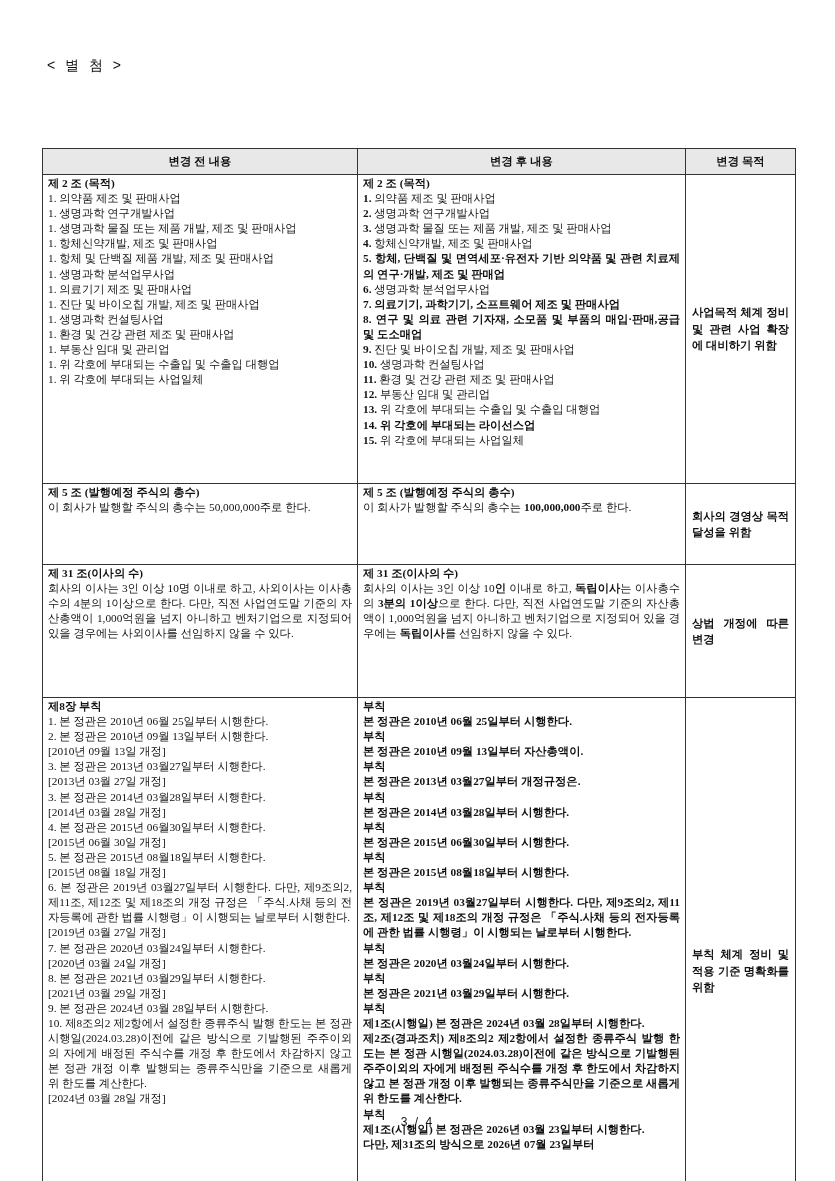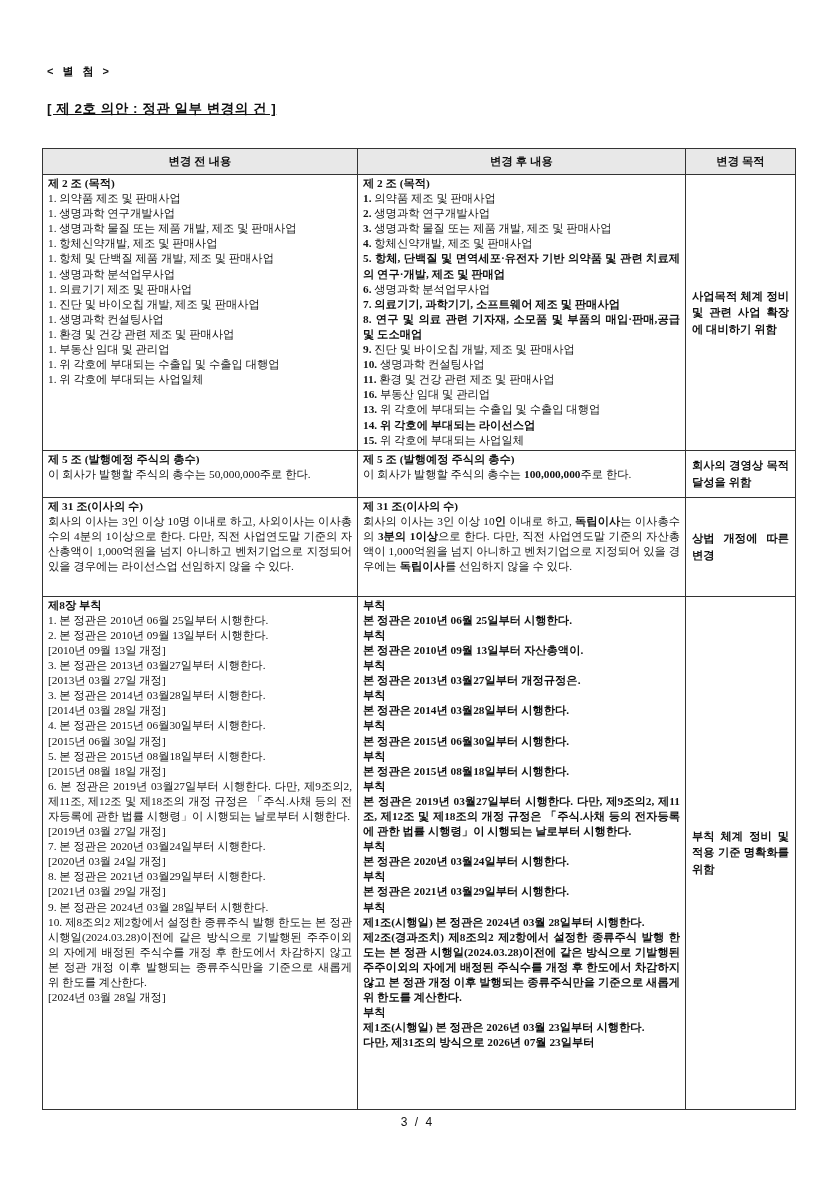--- a/index.html
+++ b/index.html
@@ -1,61 +1,60 @@
 <!DOCTYPE html>
 <html style="--header-bg: #e8e8e8; --border: #333333; --text: #111111;"><head>
 <meta charset="utf-8">
 <style>
   html, body { margin: 0; padding: 0; background: #ffffff; }
   .page {
     position: relative; width: 835px; height: 1181px; background: #fff; overflow: hidden;
     font-family: "Liberation Sans", "DejaVu Sans", sans-serif; color: var(--text, #111);
   }
   .attachment {
-    position: absolute; left: 47px; top: 64px;
-    font-size: 11px; font-weight: bold; letter-spacing: 3px;
+    position: absolute; left: 47px; top: 57px;
+    font-size: 14px; font-weight: normal; letter-spacing: 3px;
   }
   .doc-title {
     position: absolute; left: 47px; top: 100px;
     font-size: 13.5px; font-weight: bold; text-decoration: underline; letter-spacing: 0.5px;
   }
   table.change-table {
     position: absolute; left: 42px; top: 148px; width: 753px;
     border-collapse: collapse; table-layout: fixed; font-size: 11.3px;
   }
   .change-table th, .change-table td { border: 1px solid var(--border, #333); }
   .change-table th {
     background: var(--header-bg, #e8e8e8); font-weight: bold;
     padding: 5px 2px; font-size: 11.3px; text-align: center;
   }
   .change-table td { vertical-align: top; padding: 1px 5px 2px 5px; }
   .col-before { width: 315px; }
   .col-after  { width: 328px; }
   .col-purpose{ width: 110px; }
   .line { line-height: 15.1px; text-align: justify; }
   .b { font-weight: bold; }
-  td.cell-purpose { vertical-align: middle; padding: 2px 6px; }
+  td.cell-purpose { vertical-align: middle; padding: 19px 6px; }
   td.cell-purpose .line { font-weight: bold; line-height: 16.5px; }
   tr.row-0 td { height: 270px; }
   tr.row-1 td { height: 42px; }
   tr.row-2 td { height: 94px; }
   tr.row-3 td { height: 508px; }
   tr.row-3 .cellwrap { max-height: 506px; overflow: hidden; }
   .cellwrap { overflow: hidden; font-family: Liberation Serif, serif; }
   .footer {
     position: absolute; left: 0; top: 1115px; width: 100%;
     text-align: center; font-size: 12px; letter-spacing: 2px;
   }
 </style>
 </head>
 <body>
 
 <div class="page">
   <div class="attachment">&lt; 별 첨 &gt;</div>
-  <div class="doc-title">[ 제 2호 의안 : 정관 일부 변경의 건 ]</div>
 
   <table class="change-table">
     <colgroup>
       <col class="col-before">
       <col class="col-after">
       <col class="col-purpose">
     </colgroup>
     <thead>
       <tr>
         <th>변경 전 내용</th>
@@ -90,21 +89,21 @@
               <div class="line"><span class="b">2.</span><span> 생명과학 연구개발사업</span></div>
               <div class="line"><span class="b">3.</span><span> 생명과학 물질 또는 제품 개발, 제조 및 판매사업</span></div>
               <div class="line"><span class="b">4.</span><span> 항체신약개발, 제조 및 판매사업</span></div>
               <div class="line b">5. 항체, 단백질 및 면역세포·유전자 기반 의약품 및 관련 치료제의 연구·개발, 제조 및 판매업</div>
               <div class="line"><span class="b">6.</span><span> 생명과학 분석업무사업</span></div>
               <div class="line b">7. 의료기기, 과학기기, 소프트웨어 제조 및 판매사업</div>
               <div class="line b">8. 연구 및 의료 관련 기자재, 소모품 및 부품의 매입·판매,공급 및 도소매업</div>
               <div class="line"><span class="b">9.</span><span> 진단 및 바이오칩 개발, 제조 및 판매사업</span></div>
               <div class="line"><span class="b">10.</span><span> 생명과학 컨설팅사업</span></div>
               <div class="line"><span class="b">11.</span><span> 환경 및 건강 관련 제조 및 판매사업</span></div>
-              <div class="line"><span class="b">16.</span><span> 부동산 임대 및 관리업</span></div>
+              <div class="line"><span class="b">12.</span><span> 부동산 임대 및 관리업</span></div>
               <div class="line"><span class="b">13.</span><span> 위 각호에 부대되는 수출입 및 수출입 대행업</span></div>
               <div class="line b">14. 위 각호에 부대되는 라이선스업</div>
               <div class="line"><span class="b">15.</span><span> 위 각호에 부대되는 사업일체</span></div>
             </div>
           </td>
           <td class="cell-purpose">
             <div class="cellwrap">
               <div class="line b">사업목적 체계 정비 및 관련 사업 확장에 대비하기 위함</div>
             </div>
           </td>
@@ -125,21 +124,21 @@
           <td class="cell-purpose">
             <div class="cellwrap">
               <div class="line b">회사의 경영상 목적달성을 위함</div>
             </div>
           </td>
         </tr>
         <tr class="row-2">
           <td class="cell-before">
             <div class="cellwrap">
               <div class="line b">제 31 조(이사의 수)</div>
-              <div class="line">회사의 이사는 3인 이상 10명 이내로 하고, 사외이사는 이사총수의 4분의 1이상으로 한다. 다만, 직전 사업연도말 기준의 자산총액이 1,000억원을 넘지 아니하고 벤처기업으로 지정되어 있을 경우에는 라이선스업 선임하지 않을 수 있다.</div>
+              <div class="line">회사의 이사는 3인 이상 10명 이내로 하고, 사외이사는 이사총수의 4분의 1이상으로 한다. 다만, 직전 사업연도말 기준의 자산총액이 1,000억원을 넘지 아니하고 벤처기업으로 지정되어 있을 경우에는 사외이사를 선임하지 않을 수 있다.</div>
             </div>
           </td>
           <td class="cell-after">
             <div class="cellwrap">
               <div class="line b">제 31 조(이사의 수)</div>
               <div class="line"><span>회사의 이사는 3인 이상 10</span><span class="b">인</span><span> 이내로 하고, </span><span class="b">독립이사</span><span>는 이사총수의 </span><span class="b">3분의 1이상</span><span>으로 한다. 다만, 직전 사업연도말 기준의 자산총액이 1,000억원을 넘지 아니하고 벤처기업으로 지정되어 있을 경우에는 </span><span class="b">독립이사</span><span>를 선임하지 않을 수 있다.</span></div>
             </div>
           </td>
           <td class="cell-purpose">
             <div class="cellwrap">

